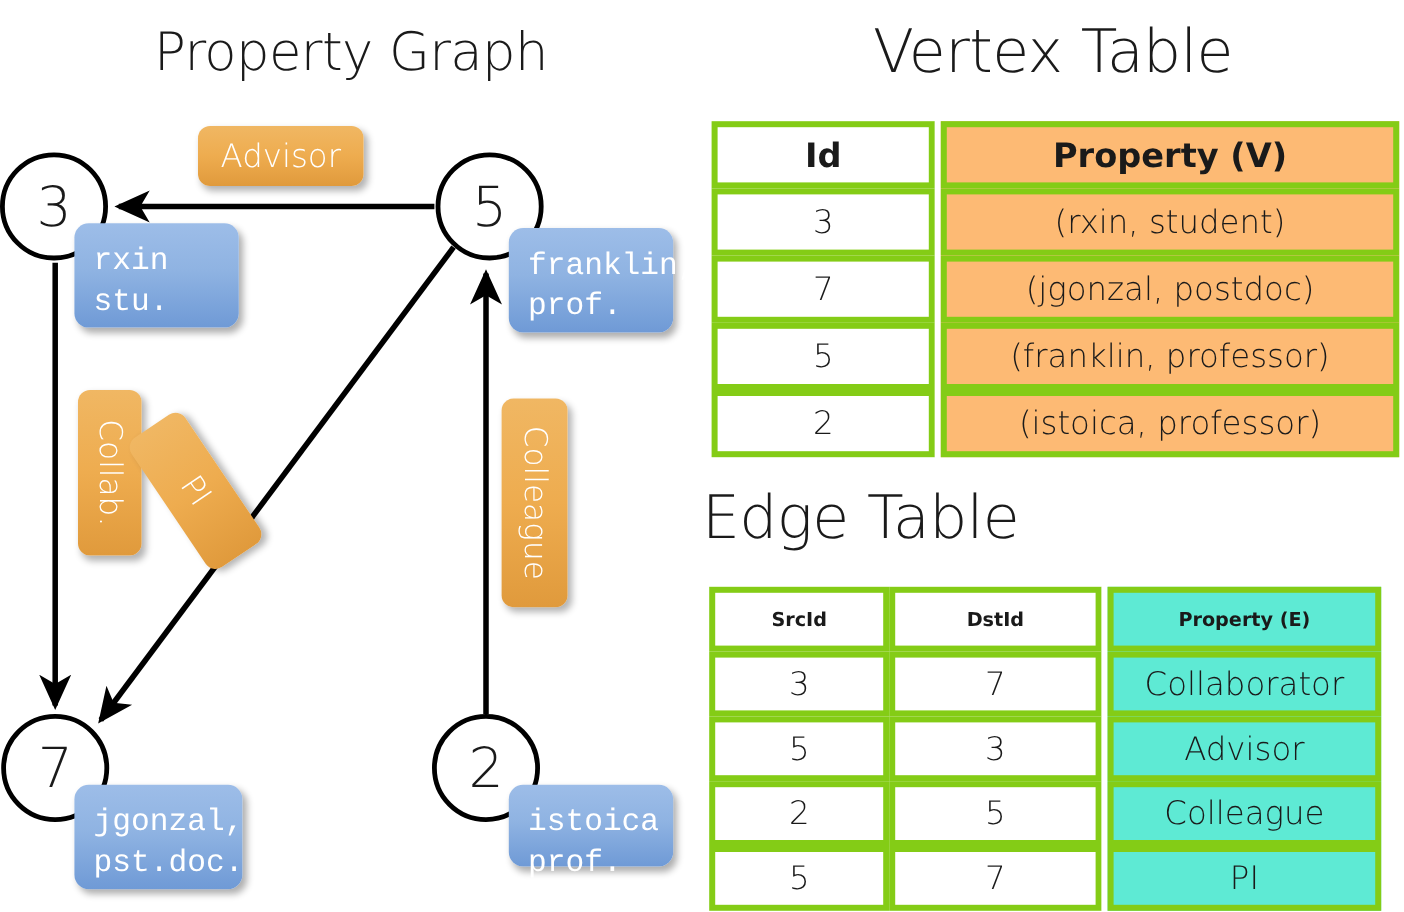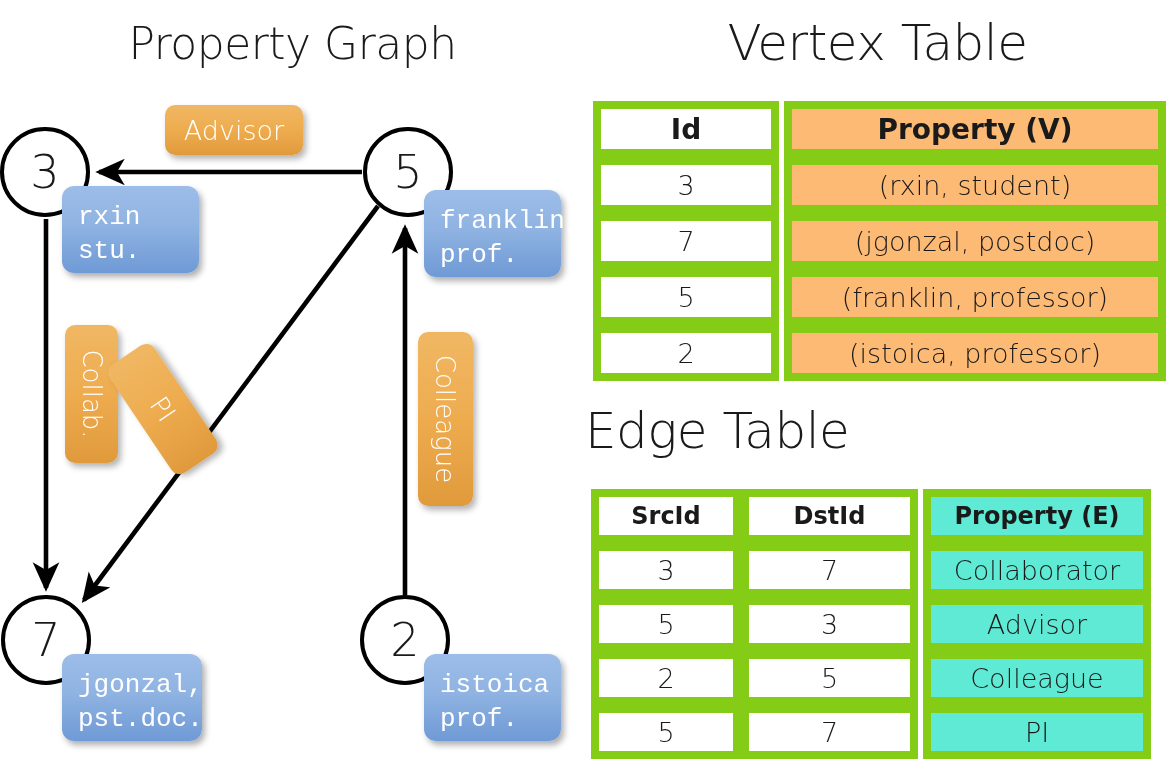--- a/index.html
+++ b/index.html
@@ -89,21 +89,21 @@
     font-weight: 300;
     font-size: 26px;
     line-height: 34px;
     padding: 14px 0 0 16px;
     box-sizing: border-box;
     z-index: 8;
   }
   #box-rxin     { left: 62px;  top: 186px; width: 137px; height: 87px; }
   #box-franklin { left: 424px; top: 190px; width: 137px; height: 87px; }
   #box-jgonzal  { left: 62px;  top: 654px; width: 140px; height: 87px; }
-  #box-istoica  { left: 424px; top: 654px; width: 137px; height: 87px; }
+  #box-istoica  { left: 424px; top: 654px; width: 137px; height: 68px; }
   .prop-box div { white-space: nowrap; }
 
   
   .edge-badge {
     position: absolute;
     border-radius: 10px;
     background: linear-gradient(180deg, #f0b763 0%, #eeac4f 50%, #e09a3c 100%);
     box-shadow: 3px 4px 6px rgba(0,0,0,0.30);
     color: #ffffff;
     font-family: "DejaVu Sans", sans-serif;
@@ -148,21 +148,21 @@
   
   .data-table {
     position: absolute;
     border-collapse: separate;
     border-spacing: 0;
     font-family: "DejaVu Sans", sans-serif;
     font-weight: 300;
     color: #1a1a1a;
   }
   .data-table td, .data-table th {
-    border: 8px solid #84cc16;
+    border: 5px solid #84cc16;
     text-align: center;
     font-weight: 300;
     padding: 0;
     box-sizing: border-box;
   }
   .data-table th { font-weight: 700; }
 
   #vertex-table {
     left: 593px; top: 101px;
   }
@@ -178,21 +178,21 @@
   #edge-table {
     left: 591px; top: 489px;
   }
   #edge-table .col-src  { width: 150px; }
   #edge-table .col-dst  { width: 177px; }
   #edge-table .col-prop { width: 228px; }
   #edge-table th, #edge-table td {
     height: 54px;
     font-size: 27px;
   }
-  #edge-table th { font-size: 24px; }
+  #edge-table th { font-size: 16px; }
   .cell-peach { background: #5eead4; }
 
   
   .gap-col { width: 5px; border: 0 !important; background: #fff; padding: 0; }
 </style>
 </head>
 <body>
 
 <div class="title" id="title-property-graph">Property Graph</div>
 <div class="title" id="title-vertex-table">Vertex Table</div>

